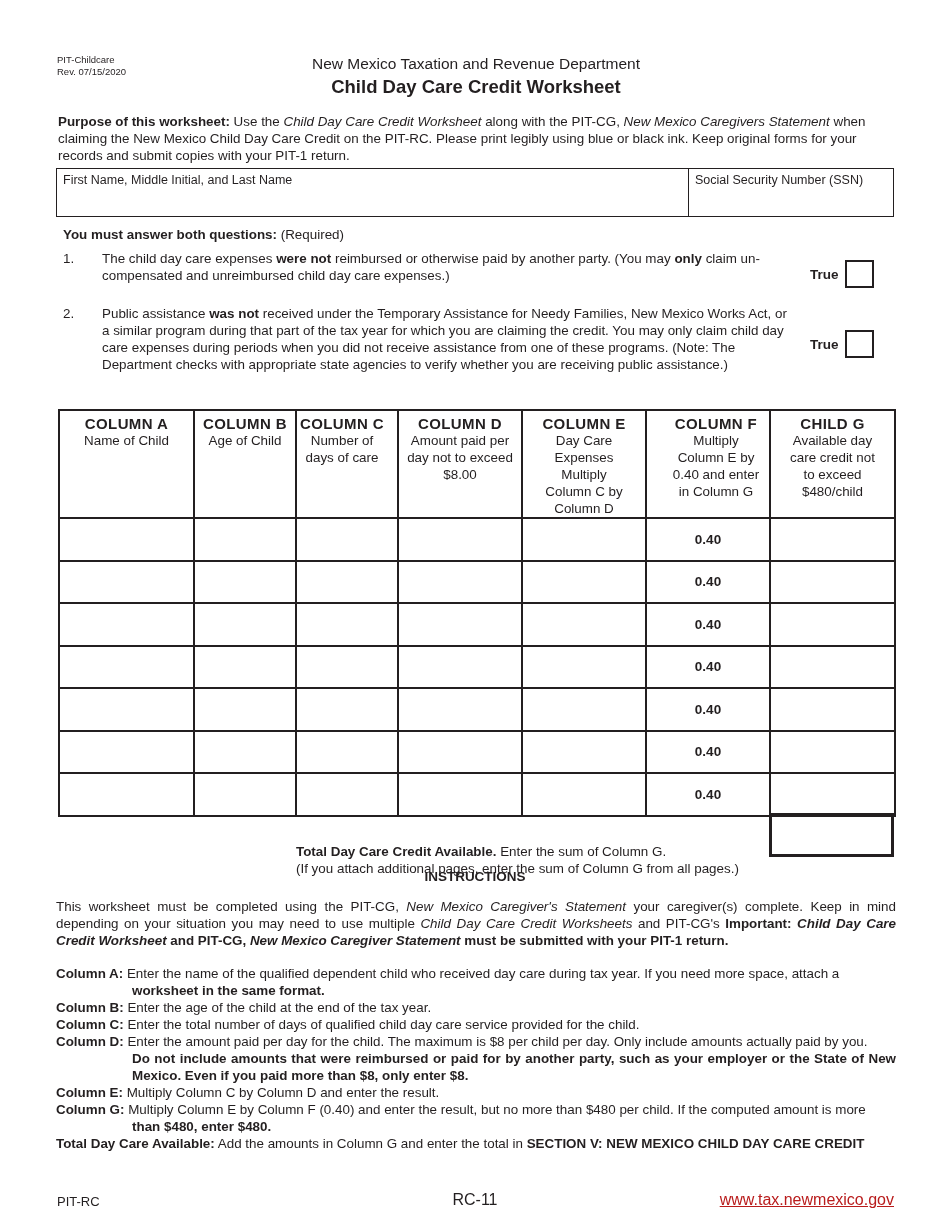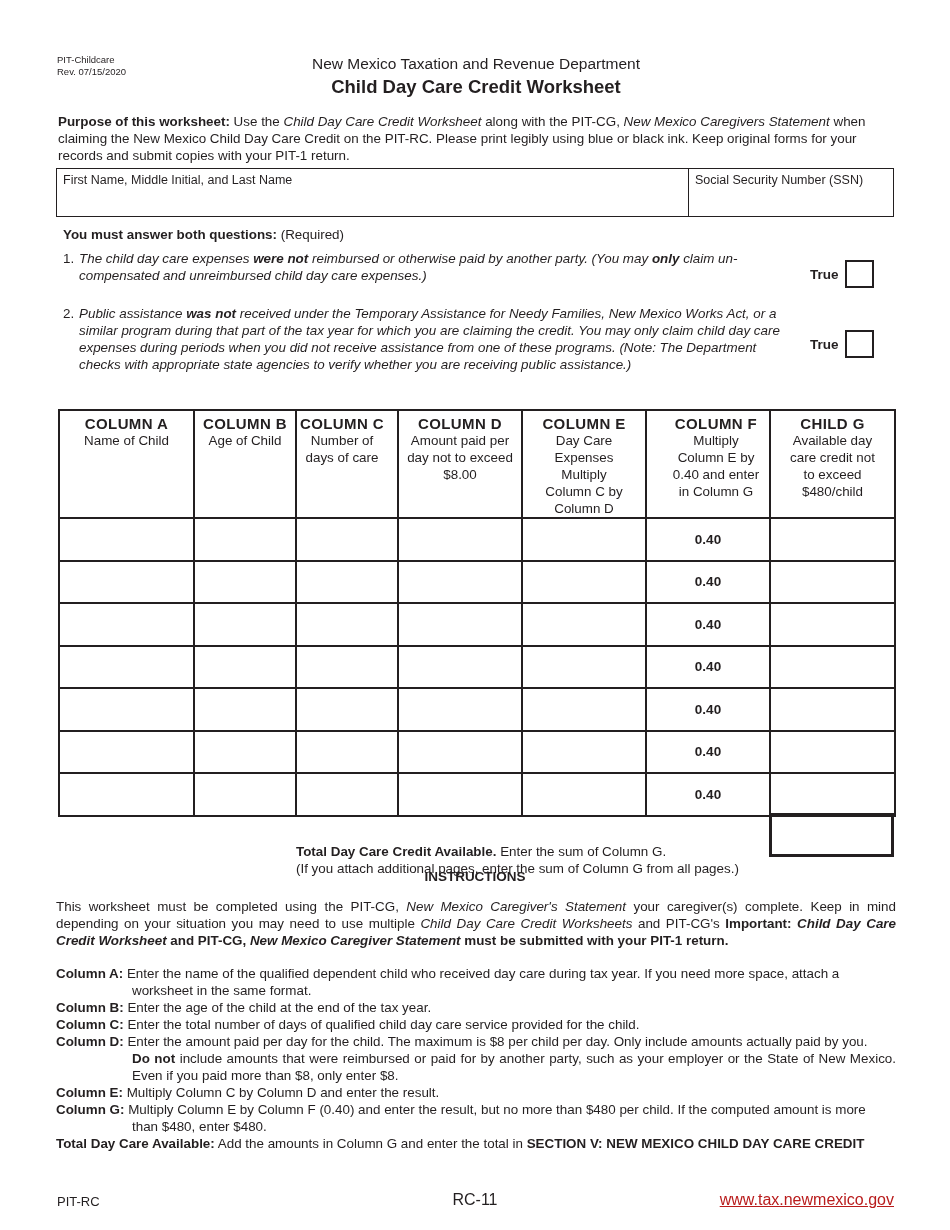--- a/index.html
+++ b/index.html
@@ -22,21 +22,21 @@
   .purpose { left: 58px; top: 113px; width: 840px; text-align: left; }
 
   
   .namebox { left: 56px; top: 168px; width: 838px; height: 49px; border: 1.5px solid #231f20; display: flex; }
   .namebox .name-cell { flex: 0 0 632px; border-right: 1.5px solid #231f20; padding: 3px 6px; font-size: 12.5px; }
   .namebox .ssn-cell { flex: 1; padding: 3px 6px; font-size: 12.5px; }
 
   .must { left: 63px; top: 226px; }
   .q { left: 63px; width: 730px; }
   .q .num { position: absolute; left: 0; top: 0; }
-  .q .txt { margin-left: 16px; font-style: italic; }
+  .q .txt { margin-left: 39px; }
   .true-wrap { display: flex; align-items: center; }
   .true-label { font-weight: bold; font-size: 13.5px; margin-right: 6px; }
   .chk { width: 29px; height: 28px; border: 2.5px solid #231f20; background: #fff; }
 
   
   table.ws {
     position: absolute; left: 58px; top: 409px;
     border-collapse: collapse;
     table-layout: fixed;
     width: 836px;
@@ -56,21 +56,21 @@
 
   .total-text { left: 296px; top: 843px; width: 470px; }
   .total-box { left: 769px; top: 813px; width: 125px; height: 44px; border: 3px solid #231f20; }
 
   .instr-h { left: 0; width: 950px; top: 868px; text-align: center; font-weight: bold; font-size: 13.5px; }
   .instr-p { left: 56px; top: 898px; width: 840px; text-align: justify; }
 
   .defs { left: 56px; top: 965px; width: 840px; }
   .def { position: relative; text-align: justify; }
   .def .lbl { font-weight: bold; }
-  .def .cont { padding-left: 76px; display: block; }
+  .def .cont { padding-left: 76px; display: block; font-weight: bold; }
 
   .footer-l { left: 57px; top: 1193px; font-size: 13px; }
   .footer-c { left: 0; width: 950px; top: 1191px; text-align: center; font-size: 16px; }
   .footer-r { right: 56px; top: 1191px; font-size: 16px; color: #b91c1c; text-decoration: underline; }
 </style>
 </head>
 <body>
 
 <div class="abs form-id">
   <div>PIT-Childcare</div>

